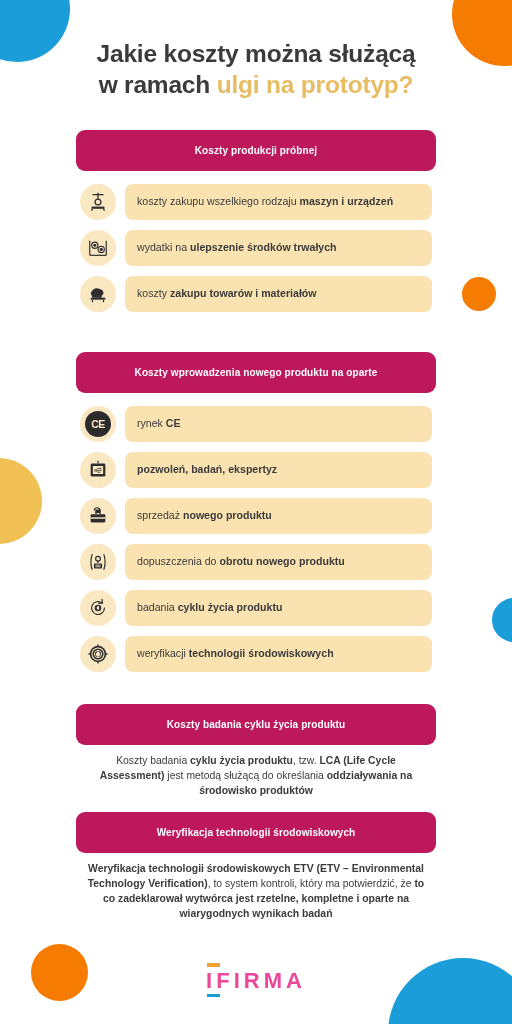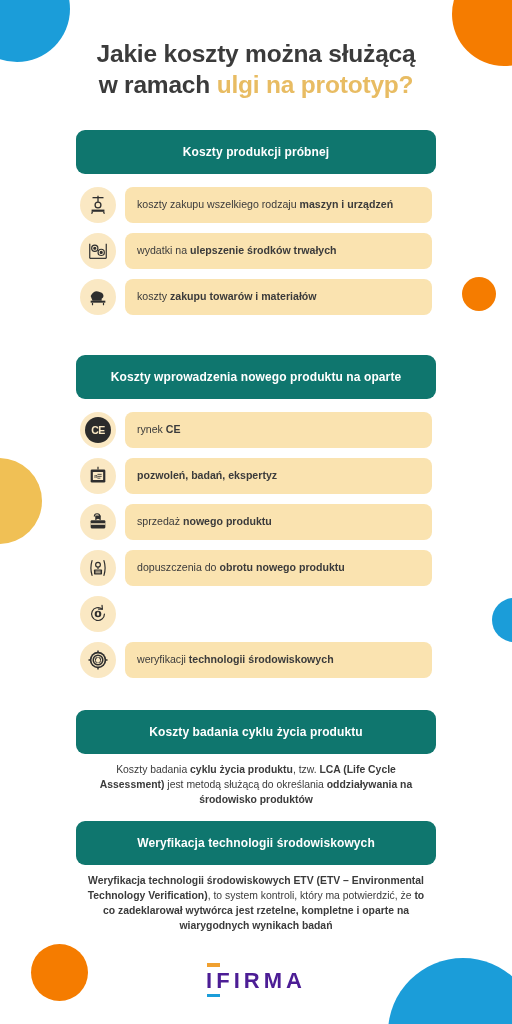--- a/index.html
+++ b/index.html
@@ -53,24 +53,24 @@
     position: absolute;
     left: 0;
     top: 130px;
     width: 512px;
     z-index: 4;
   }
 
   .section-header {
     width: 360px;
     margin: 0 auto;
-    background: #0f766e;
+    background: #be185d;
     border-radius: 9px;
     color: #ffffff;
-    font-size: 12px;
+    font-size: 10px;
     font-weight: bold;
     text-align: center;
     padding: 15px 10px;
     box-sizing: border-box;
     letter-spacing: 0.1px;
   }
 
   .items {
     margin-top: 13px;
   }
@@ -141,21 +141,21 @@
     width: 512px;
     text-align: center;
     z-index: 6;
   }
   .logo-inner {
     display: inline-block;
     position: relative;
     font-size: 22px;
     font-weight: bold;
     letter-spacing: 4px;
-    color: #4c1d95;
+    color: #ec4899;
   }
   .logo-bar {
     position: absolute;
     left: 1px;
     width: 13px;
     height: 3.5px;
   }
   .logo-bar.top { top: -5px; background: #F0A030; }
   .logo-bar.bottom { bottom: -3px; background: #1B9DD9; }
 </style>
@@ -285,20 +285,21 @@
 
         <div class="item-row">
           <div class="icon-circle">
             <svg width="22" height="22" viewBox="0 0 24 24" fill="none" stroke="#2E2E2E" stroke-width="1.3">
               <path d="M19 12 a7 7 0 1 1 -2.6 -5.4" stroke-linecap="round"></path>
               <path d="M16.4 2.6 l0.4 4.2 l-4.2 -0.2" stroke-linecap="round" stroke-linejoin="round"></path>
               <circle cx="12" cy="12" r="3.6" fill="#2E2E2E" stroke="none"></circle>
               <path d="M12 9.4 q1.4 1.2 1.4 2.6 q0 1.4 -1.4 2.2 q-1.4 -0.8 -1.4 -2.2 q0 -1.4 1.4 -2.6 z" fill="#FAE8C3" stroke="none"></path>
             </svg>
           </div>
+          <div class="item-pill"><span>badania </span><b>cyklu życia produktu</b></div>
         </div>
 
         <div class="item-row">
           <div class="icon-circle">
             <svg width="22" height="22" viewBox="0 0 24 24" fill="none" stroke="#2E2E2E" stroke-width="1.2">
               <circle cx="12" cy="12" r="9" fill="#2E2E2E" stroke="none"></circle>
               <circle cx="12" cy="12" r="6.6" fill="none" stroke="#FAE8C3" stroke-width="1.1"></circle>
               <circle cx="12" cy="12" r="4" fill="none" stroke="#FAE8C3" stroke-width="1"></circle>
               <path d="M12 8.6 q2.4 1.8 2.4 3.6 q0 2 -2.4 3 q-2.4 -1 -2.4 -3 q0 -1.8 2.4 -3.6 z" fill="#FAE8C3" stroke="none"></path>
               <line x1="12" y1="1.6" x2="12" y2="4" stroke="#2E2E2E" stroke-width="1.6"></line>

